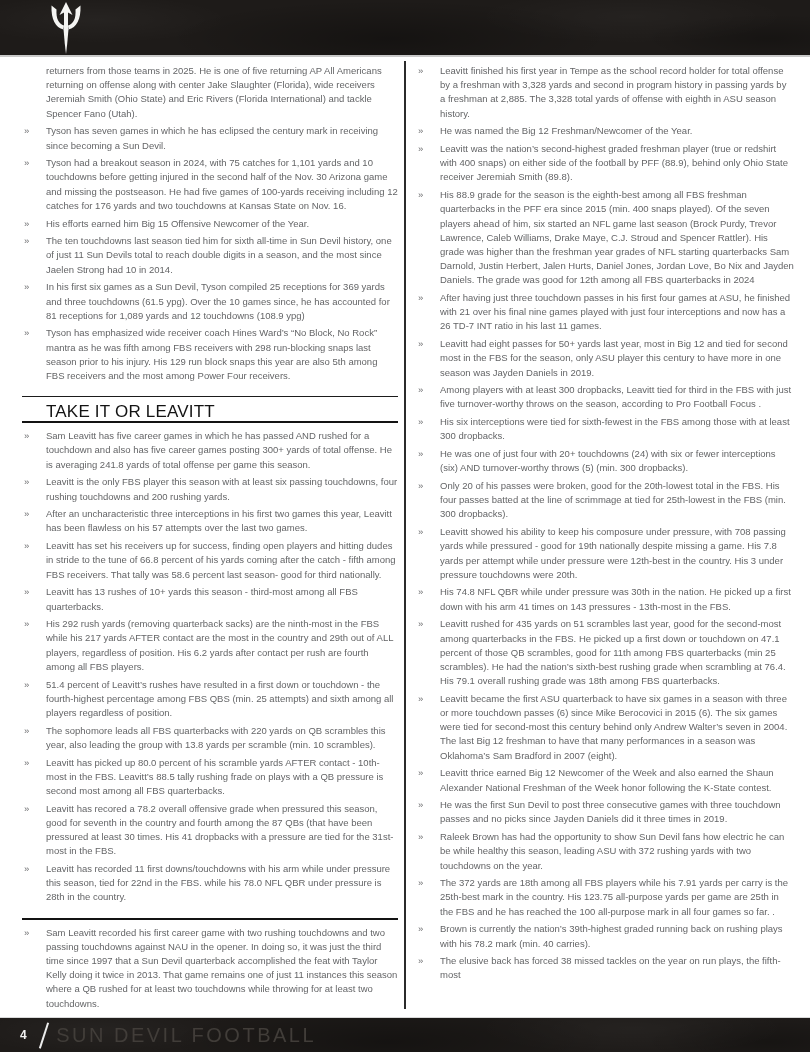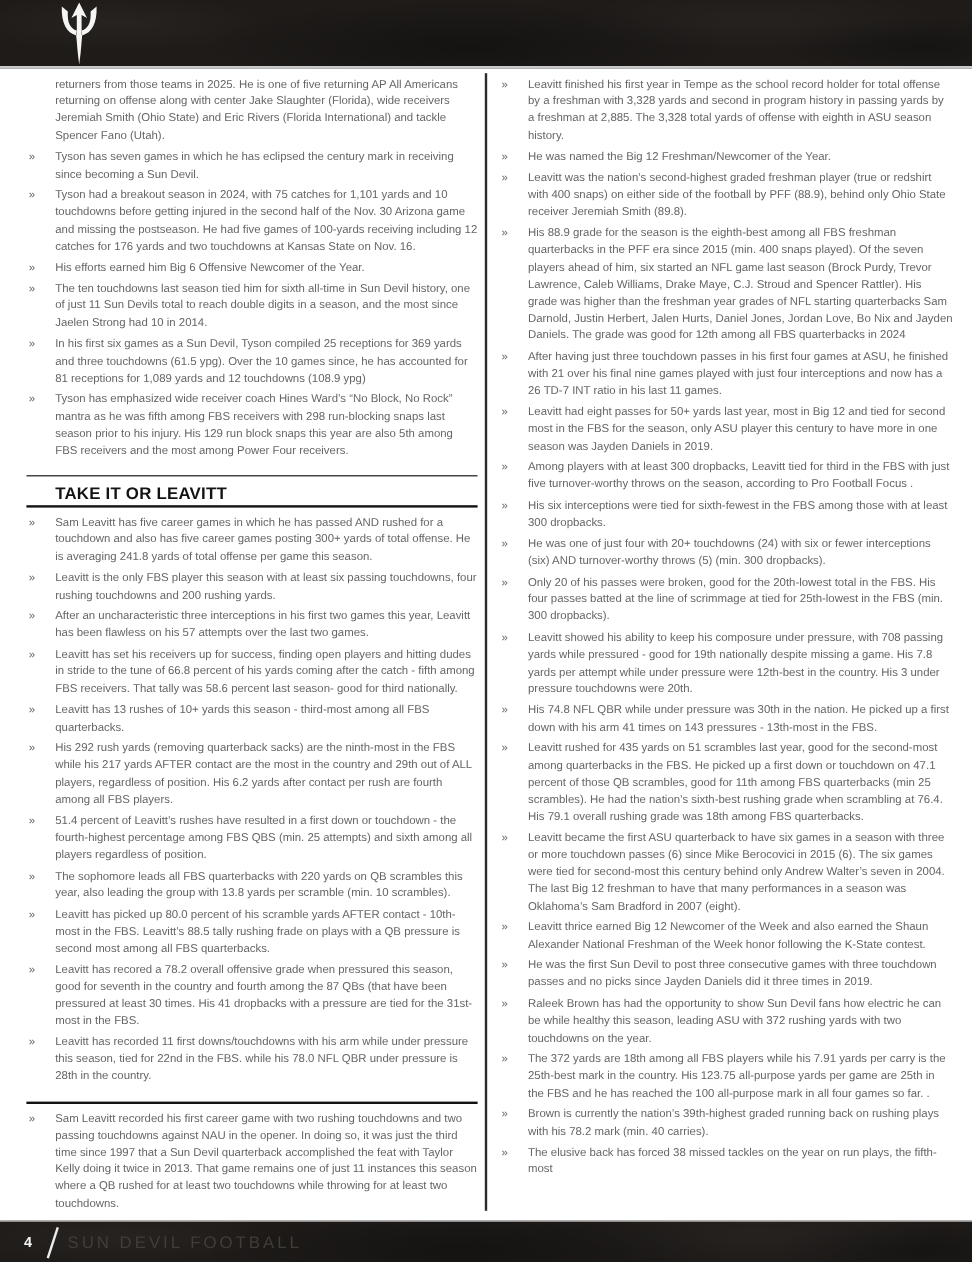--- a/index.html
+++ b/index.html
@@ -12,37 +12,37 @@
           radial-gradient(ellipse 220px 40px at 12% 35%, rgba(255,255,255,0.035), transparent 60%),
           radial-gradient(ellipse 320px 55px at 48% 70%, rgba(0,0,0,0.30), transparent 70%),
           radial-gradient(ellipse 260px 45px at 78% 30%, rgba(255,255,255,0.03), transparent 60%),
           radial-gradient(ellipse 180px 35px at 95% 70%, rgba(0,0,0,0.25), transparent 70%);}
   #header{position:absolute;top:0;left:0;width:810px;height:55px;border-bottom:2px solid #c9c9c9;}
   #logo{position:absolute;left:30px;top:2px;width:72px;height:52px;}
   #footer{position:absolute;bottom:0;left:0;width:810px;height:34px;border-top:1px solid #d9d9d9;
           display:flex;align-items:center;}
   #page-num{margin-left:20px;color:#f2f2f2;font-size:12px;font-weight:bold;}
   #footer-slash{margin-left:16px;width:1.5px;height:27px;background:#ececec;transform:rotate(18deg);}
-  #footer-title{margin-left:12px;color:#413d39;font-size:14px;letter-spacing:2.5px;font-weight:500;}
+  #footer-title{margin-left:12px;color:#413d39;font-size:20px;letter-spacing:2.5px;font-weight:500;}
 
   
   #content{position:absolute;top:57px;left:0;width:810px;height:961px;overflow:hidden;
            color:#646567;font-size:9.5px;line-height:14.2px;}
   #divider{position:absolute;left:404px;top:4px;width:2px;height:948px;background:#2b2b2b;}
   .col{position:absolute;top:7px;}
   #col-left{left:22px;width:376px;}
   #col-right{left:416px;width:378px;}
 
   .item{display:flex;margin-bottom:3.5px;}
   .marker{flex:none;width:24px;padding-left:2px;box-sizing:border-box;color:#6a6b6d;}
   .txt{flex:1;}
 
   .section-heading-block{margin:13px 0 6px 0;}
   .rule-above{border-top:1.5px solid #1b1b1b;margin-bottom:8px;}
-  .section-heading{color:#131313;font-weight:bold;font-size:14px;letter-spacing:0.2px;
+  .section-heading{color:#131313;font-weight:normal;font-size:17px;letter-spacing:0.2px;
                    padding-left:24px;line-height:13px;}
   .rule-below{border-top:2px solid #131313;margin-top:3px;}
 </style>
 </head>
 <body>
 
 <div id="page">
 
   <div id="header" class="band">
     <svg id="logo" viewBox="0 0 72 52" xmlns="http://www.w3.org/2000/svg">
@@ -65,21 +65,21 @@
         <div class="item">
           <span class="marker">»</span>
           <span class="txt">Tyson has seven games in which he has eclipsed the century mark in receiving since becoming a Sun Devil.</span>
         </div>
         <div class="item">
           <span class="marker">»</span>
           <span class="txt">Tyson had a breakout season in 2024, with 75 catches for 1,101 yards and 10 touchdowns before getting injured in the second half of the Nov. 30 Arizona game and missing the postseason. He had five games of 100-yards receiving including 12 catches for 176 yards and two touchdowns at Kansas State on Nov. 16.</span>
         </div>
         <div class="item">
           <span class="marker">»</span>
-          <span class="txt">His efforts earned him Big 6 Offensive Newcomer of the Year.</span>
+          <span class="txt">His efforts earned him Big 15 Offensive Newcomer of the Year.</span>
         </div>
         <div class="item">
           <span class="marker">»</span>
           <span class="txt">The ten touchdowns last season tied him for sixth all-time in Sun Devil history, one of just 11 Sun Devils total to reach double digits in a season, and the most since Jaelen Strong had 10 in 2014.</span>
         </div>
         <div class="item">
           <span class="marker">»</span>
           <span class="txt">In his first six games as a Sun Devil, Tyson compiled 25 receptions for 369 yards and three touchdowns (61.5 ypg). Over the 10 games since, he has accounted for 81 receptions for 1,089 yards and 12 touchdowns (108.9 ypg)</span>
         </div>
         <div class="item">

